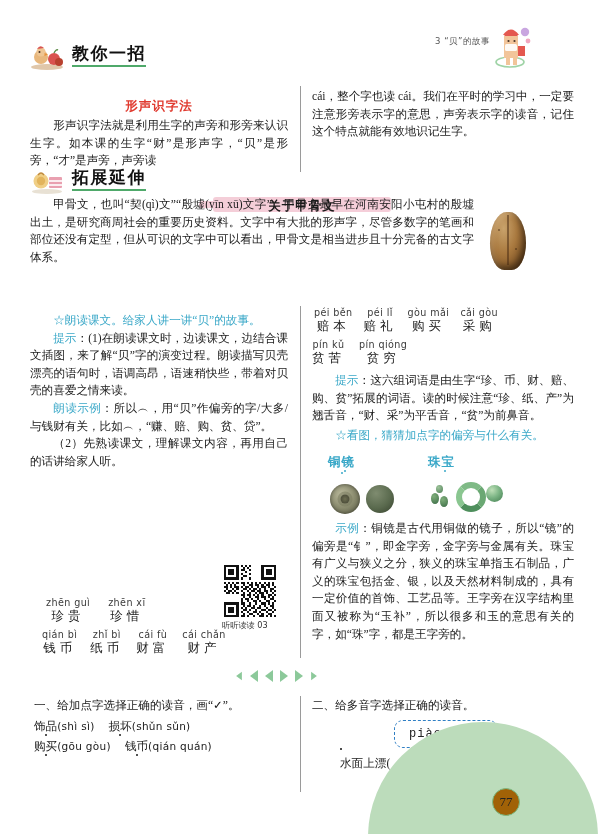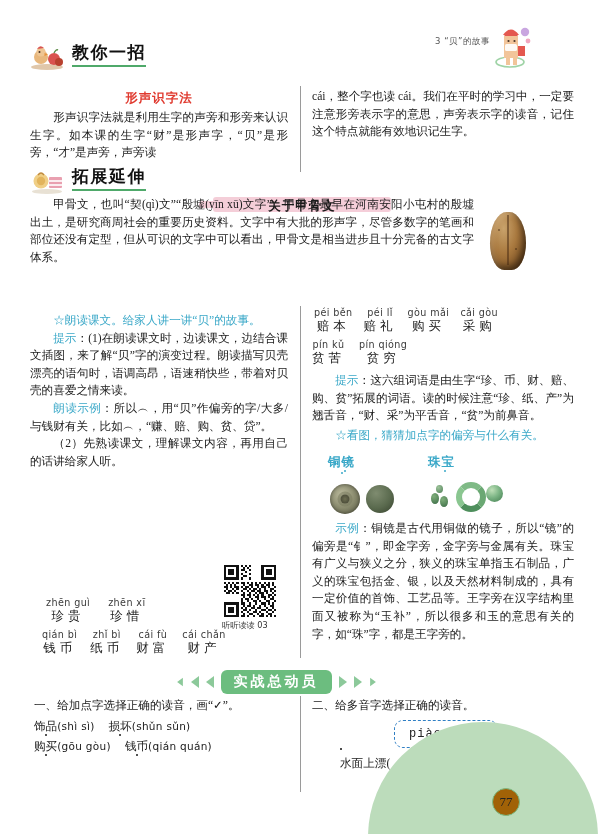--- a/index.html
+++ b/index.html
@@ -21,35 +21,35 @@
     white-space:nowrap;
   }
   .head-mascot{position:absolute;top:22px;right:18px;width:40px;height:46px;}
 
   
   .sec-head{position:absolute;display:flex;align-items:flex-end;gap:8px;}
   .sec-head .glyph{width:34px;height:26px;position:relative;flex:none;}
   .sec-head .title-wrap{position:relative;padding-bottom:3px;}
   .sec-head .title{
     font-size:17px;font-weight:bold;letter-spacing:1.5px;
-    font-family:Liberation Mono, monospace;
+    font-family:Liberation Serif, serif;
     color:#111;line-height:1;
   }
   .sec-head .rule{height:2px;background:#4fa96a;margin-top:3px;}
 
   
   .col{position:absolute;font-size:11.6px;line-height:1.52;color:#1b1b1b;text-align:justify;}
   .col p{margin:0;}
   .indent{text-indent:2em;}
   .divider{position:absolute;width:1px;background:#9a9a9a;}
 
   .redtitle{
     color:#e03a2f;font-weight:bold;font-size:12.5px;letter-spacing:1px;
     font-family:"DejaVu Sans","Liberation Sans",sans-serif;
-    text-align:center;display:block;margin-bottom:2px;
+    text-align:center;display:block;margin-bottom:2px;margin-top:8px;
   }
   .pinkbanner{
     position:relative;text-align:center;margin-bottom:10px;
   }
   .pinkbanner .band{
     position:absolute;left:50%;transform:translateX(-50%);
     top:1px;width:178px;height:15px;
     background:#f3c6d2;border-radius:3px;opacity:.85;
   }
   .pinkbanner .band:after{
@@ -404,21 +404,20 @@
   </div>
 
   <div class="col" style="left:312px;top:520px;width:262px;">
     <p class="indent"><span class="cyan">示例</span><span>：铜镜是古代用铜做的镜子，所以“镜”的偏旁是“钅”，即金字旁，金字旁与金属有关。珠宝有广义与狭义之分，狭义的珠宝单指玉石制品，广义的珠宝包括金、银，以及天然材料制成的，具有一定价值的首饰、工艺品等。王字旁在汉字结构里面又被称为“玉补”，所以很多和玉的意思有关的字，如“珠”字，都是王字旁的。</span></p>
   </div>
 
   <div class="battle" style="top:670px;">
     <div class="tri tri-l tri-sm"></div>
     <div class="tri tri-l"></div>
     <div class="tri tri-l"></div>
-    <div class="battle-pill">实战总动员</div>
     <div class="tri tri-r"></div>
     <div class="tri tri-r"></div>
     <div class="tri tri-r tri-sm"></div>
   </div>
 
   <div class="divider" style="left:300px;top:696px;height:96px;"></div>
 
   <div class="ex" style="left:34px;top:696px;width:262px;">
     <div class="q">一、给加点字选择正确的读音，画“✓”。</div>
     <div style="display:flex;gap:14px;margin-top:1px;">

